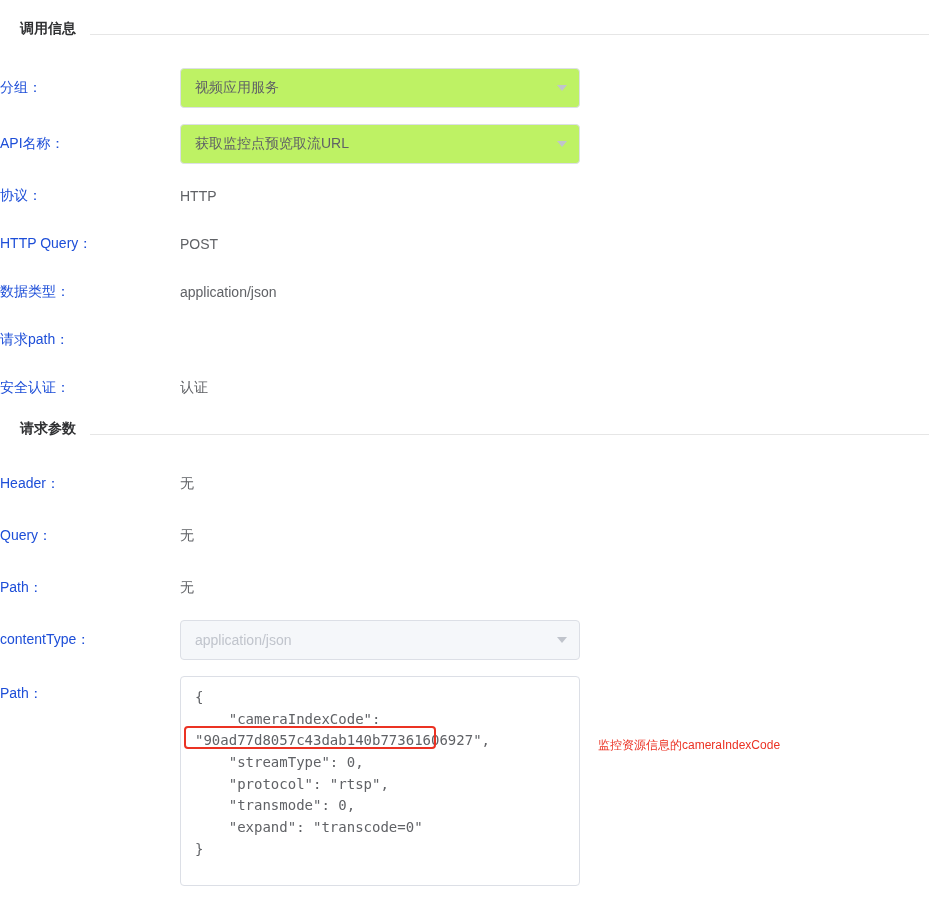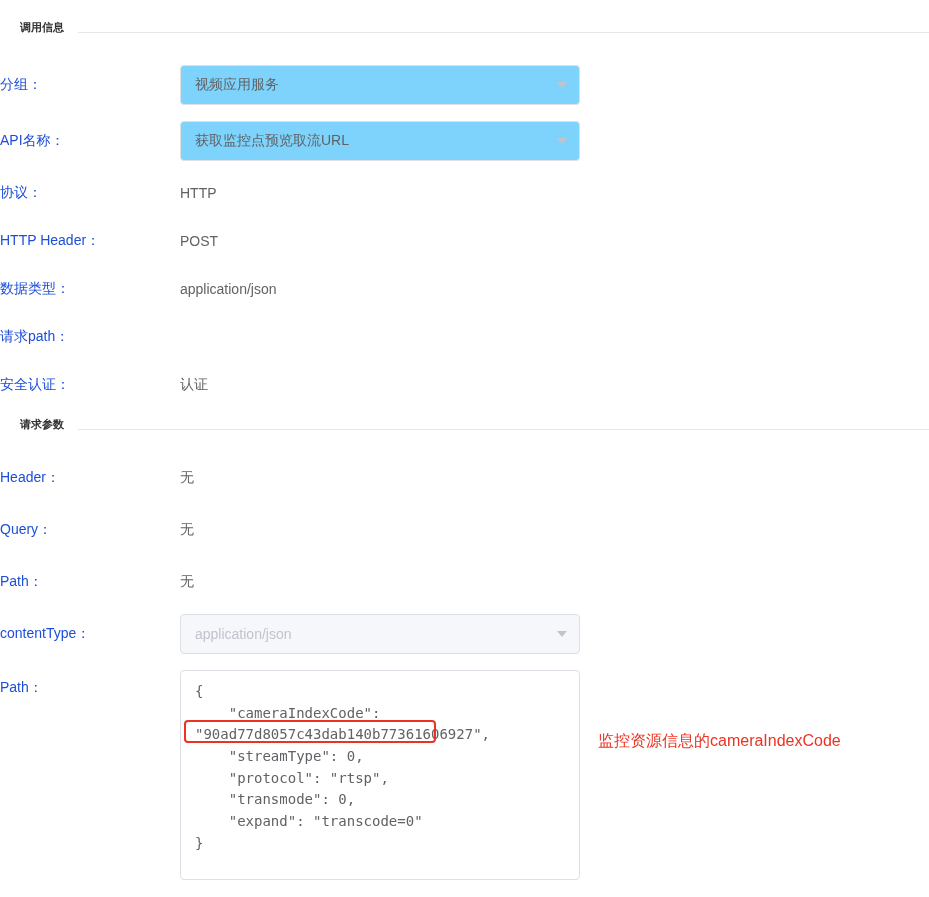--- a/index.html
+++ b/index.html
@@ -5,21 +5,21 @@
   * { box-sizing: border-box; margin: 0; padding: 0; }
   body {
     font-family: "Microsoft YaHei", "PingFang SC", Arial, sans-serif;
     font-size: 14px;
     color: #606266;
     background: #fff;
     width: 929px;
     padding: 20px 0 0 0;
   }
   .section-title {
-    font-size: 11px;
+    font-size: 14px;
     font-weight: 600;
     color: #303133;
     padding: 0 0 0 20px;
     margin-bottom: 10px;
     position: relative;
   }
   .title-line {
     display: flex;
     align-items: center;
     gap: 14px;
@@ -44,21 +44,21 @@
   .value {
     color: #606266;
     flex: 1;
   }
   .select {
     position: relative;
     width: 400px;
     height: 40px;
     border: 1px solid #dcdfe6;
     border-radius: 4px;
-    background: #7dd3fc;
+    background: #bef264;
     display: flex;
     align-items: center;
     padding: 0 30px 0 14px;
     cursor: pointer;
     color: #606266;
   }
   .select.disabled {
     background: #f5f7fa;
     color: #c0c4cc;
     cursor: not-allowed;
@@ -94,21 +94,21 @@
   }
   .highlight-box {
     position: absolute;
     border: 2.5px solid #eb3223;
     border-radius: 4px;
     pointer-events: none;
   }
   .annotation {
     position: absolute;
     color: #eb3223;
-    font-size: 16px;
+    font-size: 12px;
     font-weight: 400;
     white-space: nowrap;
   }
   .body-row { align-items: flex-start; }
   .body-row .label { padding-top: 9px; }
 </style>
 </head>
 <body>
 
 <div class="title-line">
@@ -131,21 +131,21 @@
     <span class="chevron"></span>
   </div>
 </div>
 
 <div class="form-row">
   <div class="label">协议：</div>
   <div class="value">HTTP</div>
 </div>
 
 <div class="form-row">
-  <div class="label">HTTP Header：</div>
+  <div class="label">HTTP Query：</div>
   <div class="value">POST</div>
 </div>
 
 <div class="form-row">
   <div class="label">数据类型：</div>
   <div class="value">application/json</div>
 </div>
 
 <div class="form-row">
   <div class="label">请求path：</div>

